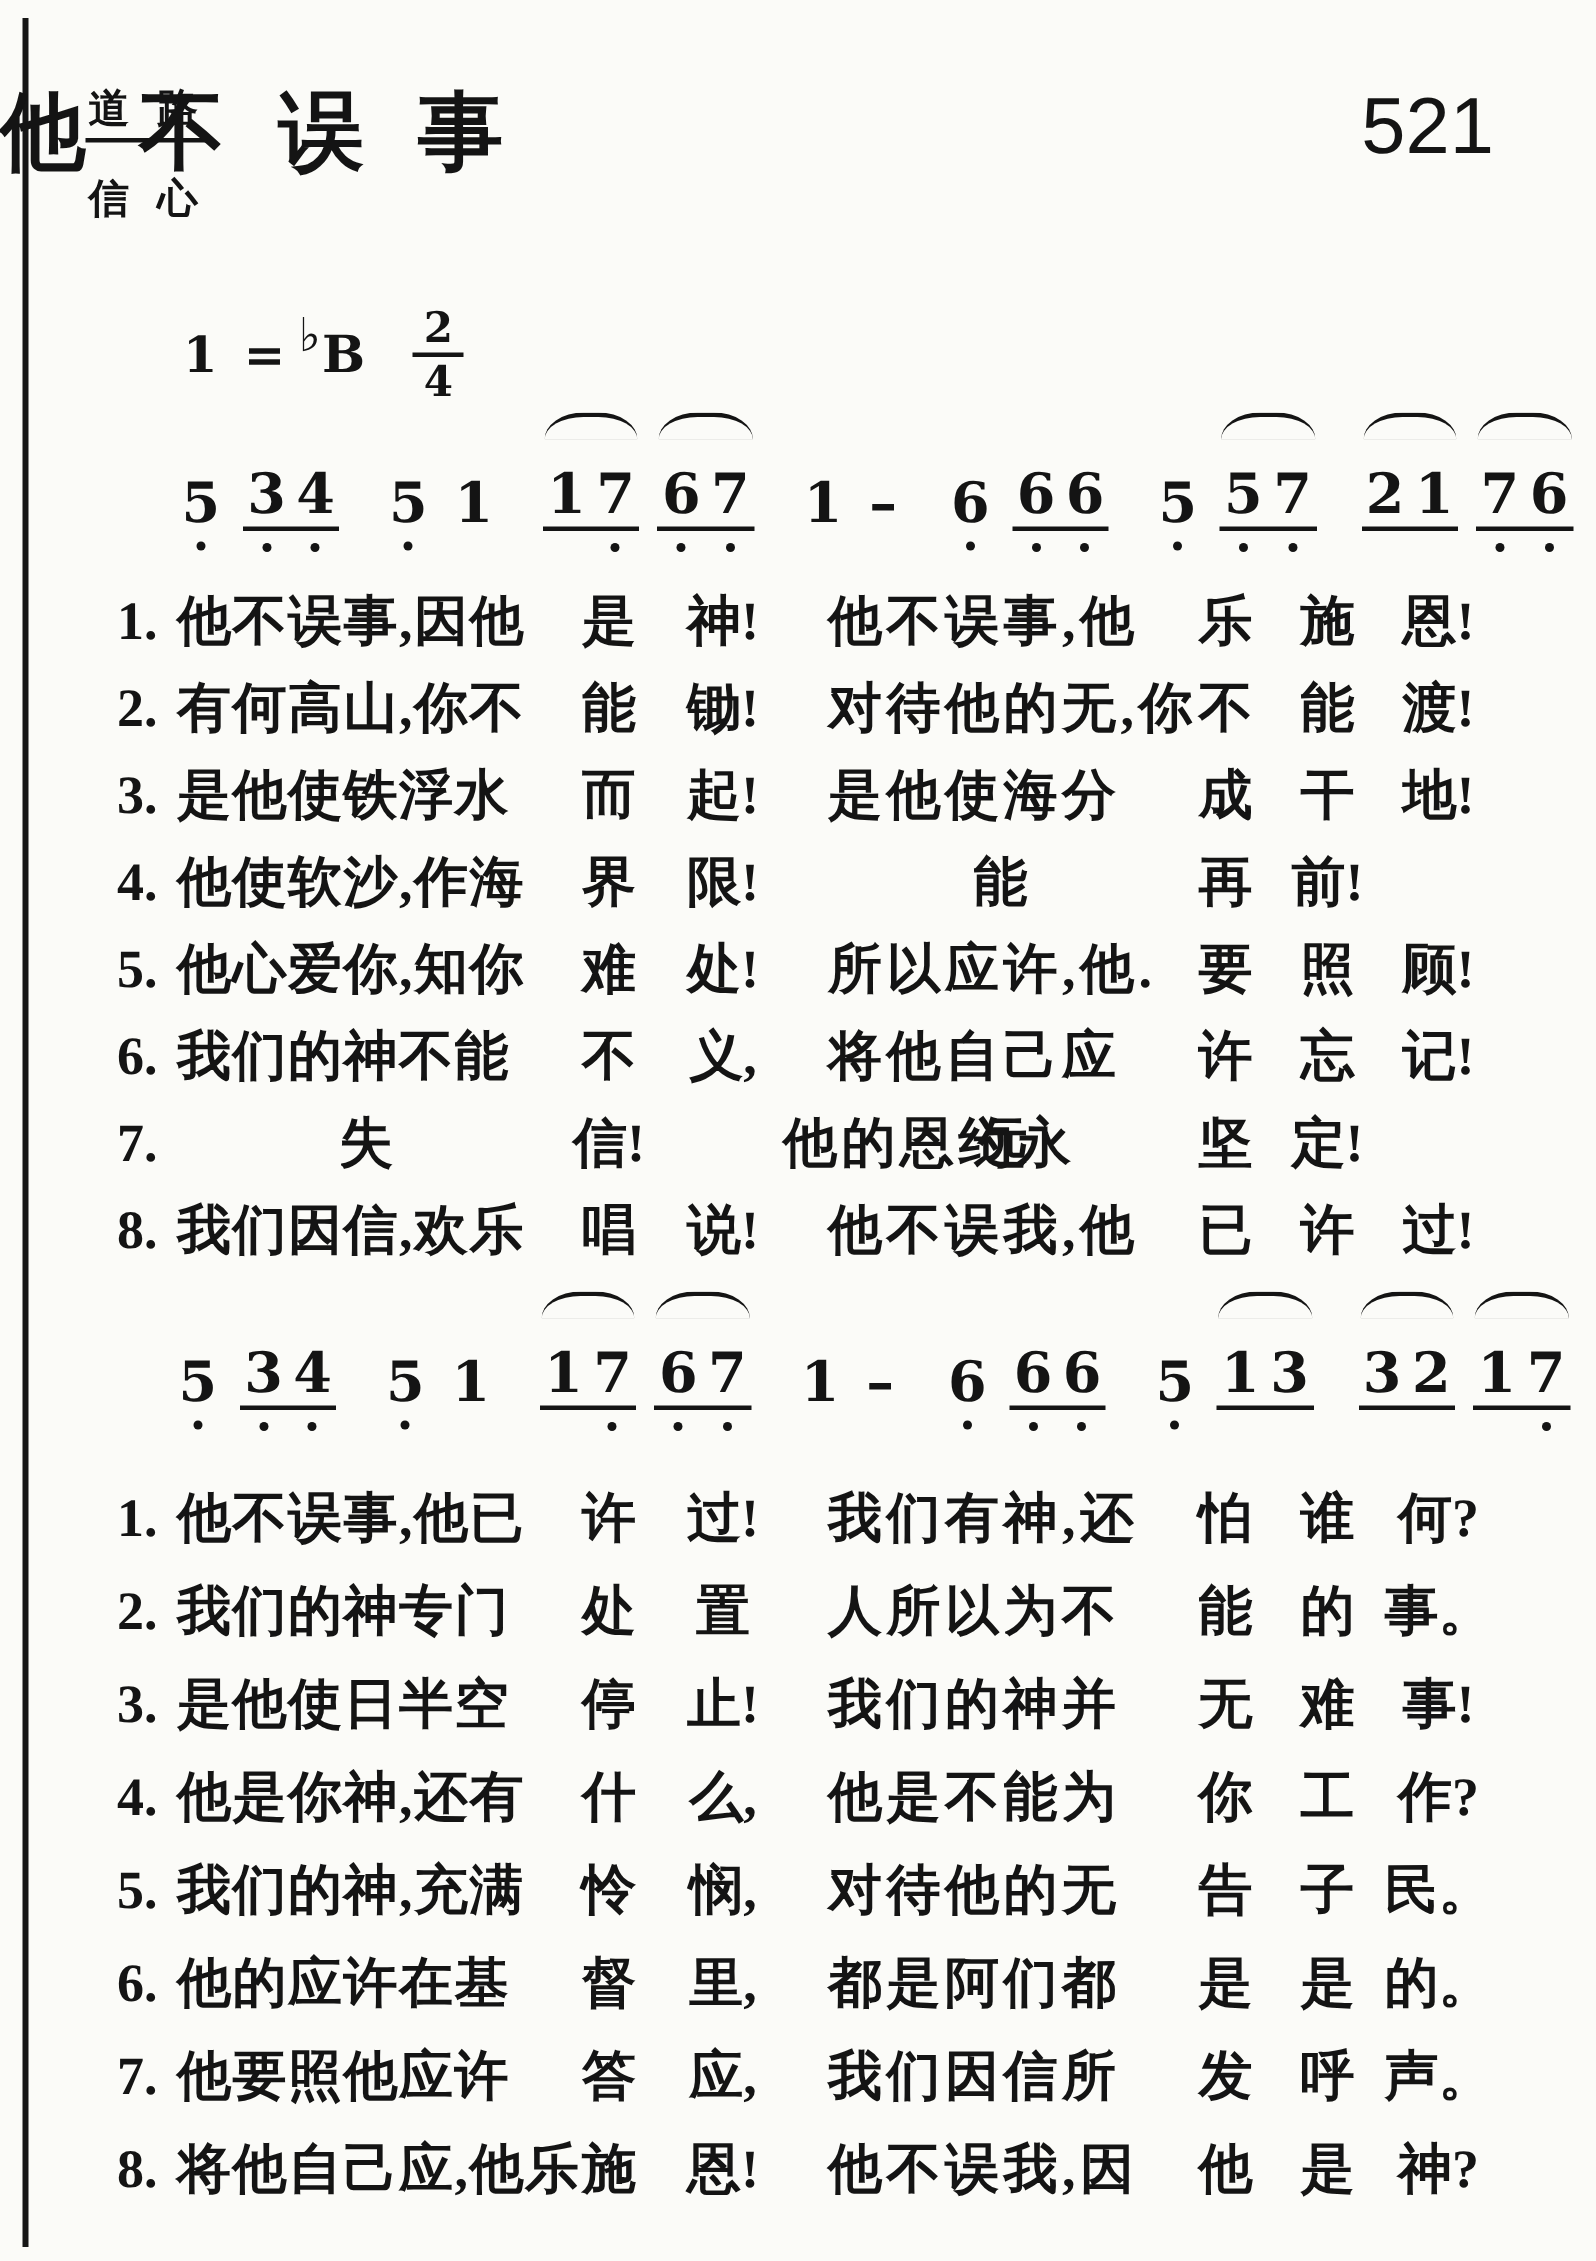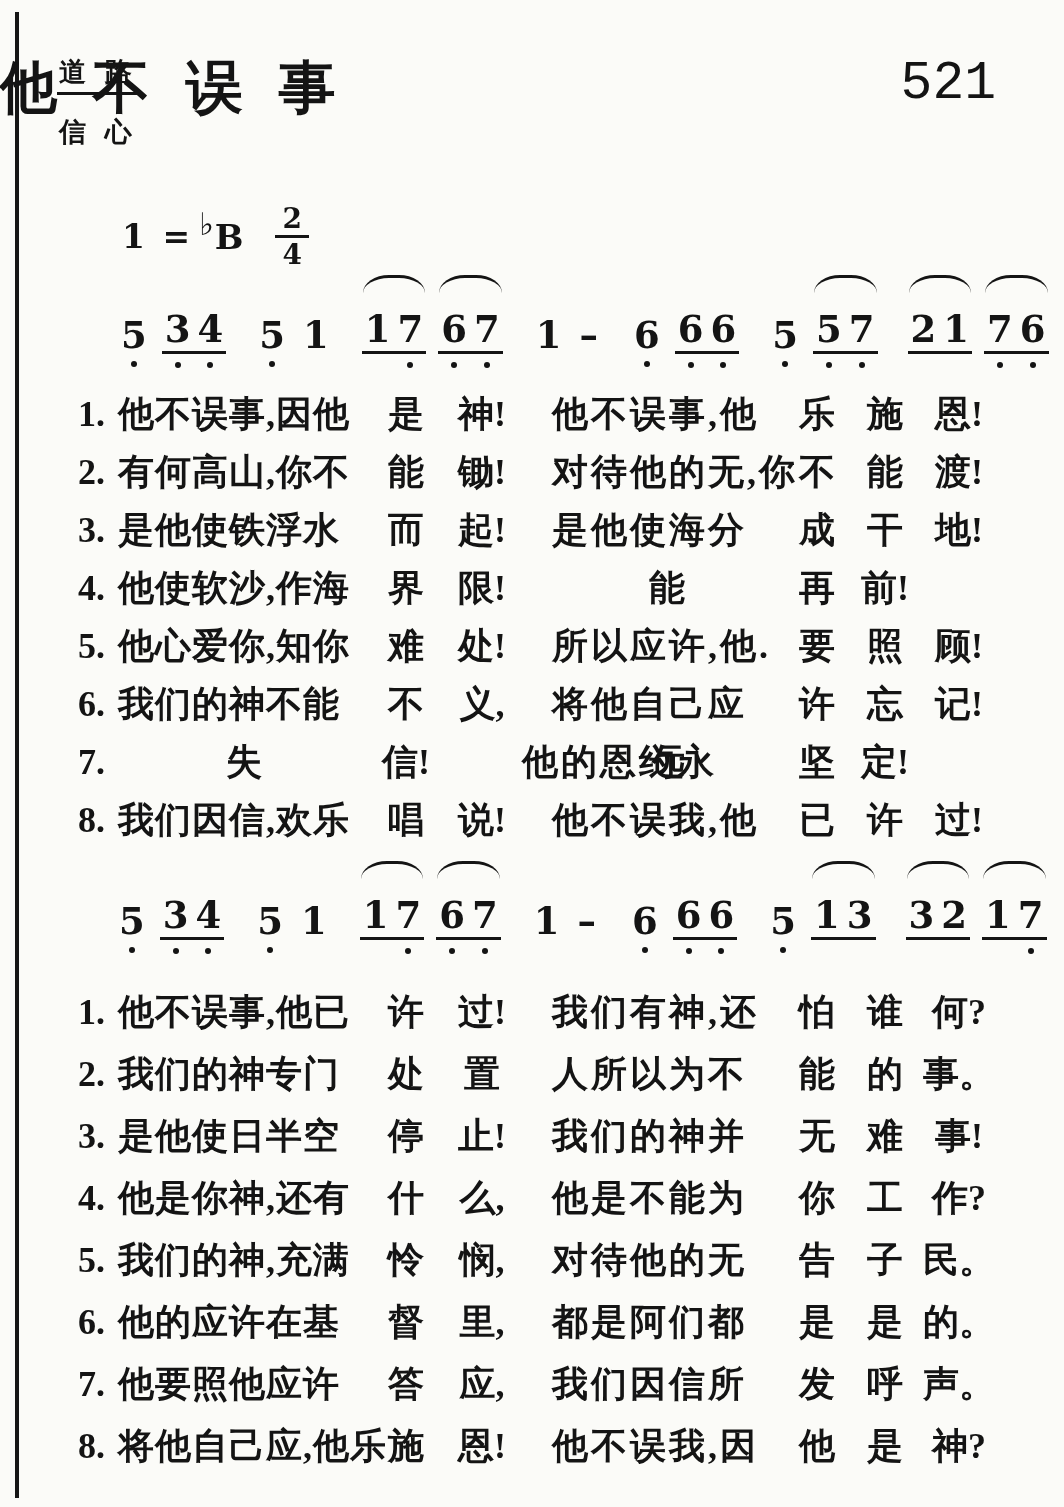--- a/index.html
+++ b/index.html
@@ -12,21 +12,21 @@
     font-family:"Liberation Serif", serif;
   }
   .left-rule { position:absolute; left:15px; top:12px; width:4px; height:1486px; background:#161616; }
 
   
   .category { position:absolute; left:57px; top:56px; font-weight:bold; font-size:27px; line-height:1.2;text-align:center; }
   .category .cat-top { display:inline-block; border-bottom:3px solid #141414; padding:0 2px 4px 2px; letter-spacing:6px; }
   .category .cat-bottom { display:block; padding-top:5px; letter-spacing:6px;margin-top:16px; }
   .title { position:absolute; left:0; right:0; top:50px; 
            font-family:"Liberation Sans", sans-serif; font-weight:bold; font-size:57px; letter-spacing:10px; }
-  .number { position:absolute; right:68px; top:54px; font-family:Liberation Mono, monospace; font-size:53px; }
+  .number { position:absolute; right:68px; top:54px; font-family:Liberation Sans, sans-serif; font-size:53px; }
 
   
   .keysig { position:absolute; left:122px; top:204px; display:flex; align-items:center;
             font-family:"DejaVu Serif", serif; font-weight:bold; }
   .keysig .tonic-eq { font-size:33px; letter-spacing:3px; }
   .keysig .flat { font-size:31px; position:relative; top:-13px; margin:0 1px 0 6px; }
   .keysig .keyletter { font-size:34px; }
   .timesig { margin-left:32px; text-align:center; font-size:28px; line-height:1.05; }
   .timesig .ts-top { border-bottom:3px solid #141414; padding:0 7px 2px; }
   .timesig .ts-bottom { padding-top:2px; }

